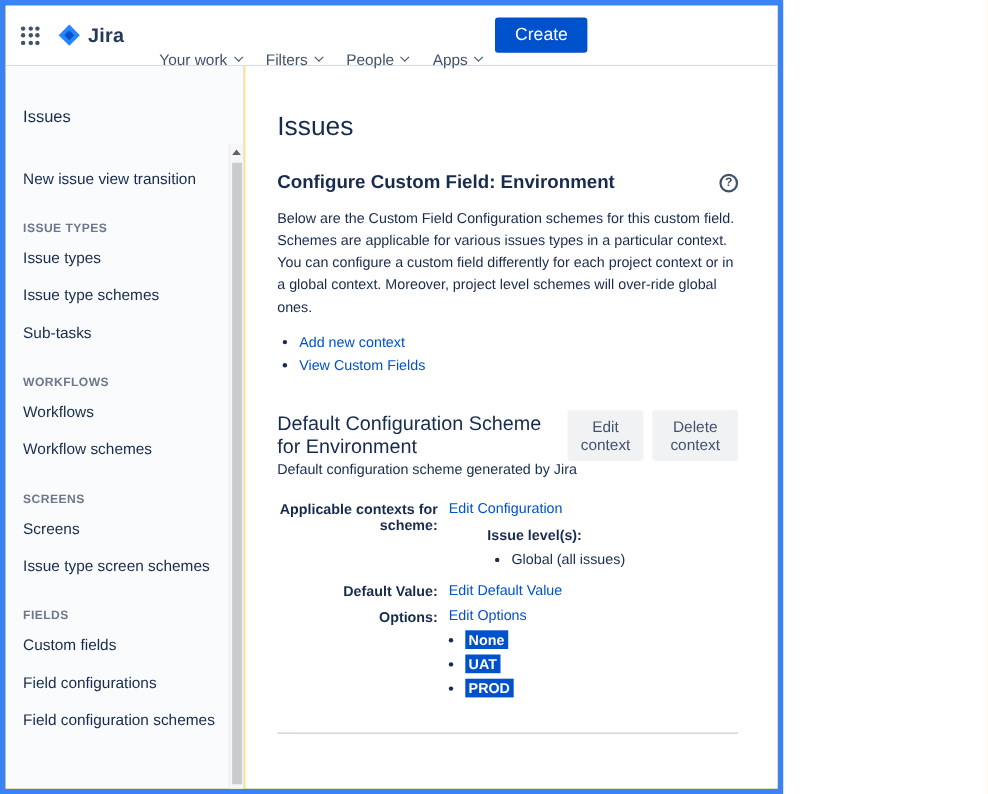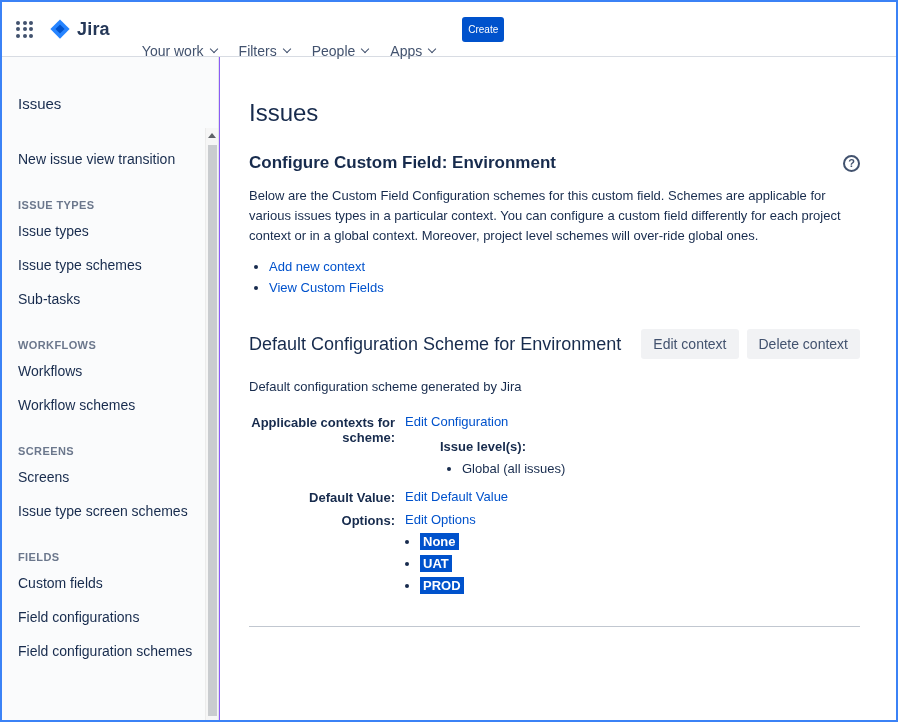--- a/index.html
+++ b/index.html
@@ -1,19 +1,19 @@
 <!DOCTYPE html>
 <html><head>
 <meta charset="utf-8">
 <style>
   * { margin:0; padding:0; box-sizing:border-box; }
   body { font-family:"Liberation Sans", sans-serif; background:#fff; }
   .viewport {
-    position:relative; width:898px; height:722px;
-    border:2px solid #3b82f6; background:#8b5cf6; overflow:hidden;
+    position:relative; width:712px; height:722px;
+    border:5px solid #3b82f6; background:#fde047; overflow:hidden;
   }
 
   
   .topbar {
     position:absolute; top:0; left:0; right:0; height:55px;
     display:flex; align-items:center; padding:0 16px 0 14px;
     border-bottom:1px solid #d8dce3; background:#fff; z-index:5;
   }
   .grid-icon { display:grid; grid-template-columns:repeat(3,4px); grid-gap:2.5px; margin-right:16px; cursor:pointer; }
   .grid-icon i { width:4px; height:4px; border-radius:50%; background:#42526E; }
@@ -22,22 +22,22 @@
   .logo-text { font-size:18px; font-weight:600; color:#253858; letter-spacing:0.2px; }
   .nav-item {
     display:flex; align-items:center; padding:8px 10px; margin-right:2px;
     font-size:14px; color:#42526E; cursor:pointer; border-radius:3px;margin-top:44px;
   }
   .chev {
     width:6px; height:6px; border-right:1.6px solid #42526E; border-bottom:1.6px solid #42526E;
     transform:rotate(45deg); margin-left:7px; margin-top:-4px;
   }
   .create-btn {
-    margin-left:15px; background:#0052CC; color:#fff; border:none; border-radius:3px;
-    font-size:10px; padding:7px 6px; cursor:pointer; font-family:"Liberation Sans",sans-serif;
+    margin-left:0; background:#0052CC; color:#fff; border:none; border-radius:3px;
+    font-size:16px; padding:7px 18px; cursor:pointer; font-family:"Liberation Sans",sans-serif;
   }
 
   
   .sidebar {
     position:absolute; top:55px; left:0; bottom:0; width:217px;
     background:#FAFBFC; border-right:1px solid #e1e4e8; padding:38px 18px 0 16px;
   }
   .sidebar-title { font-size:15px; color:#172B4D; margin-bottom:30px; }
   .side-item { list-style:none; padding:9px 0; font-size:14px; color:#172B4D; cursor:pointer; }
   .side-sec { margin:23px 0 3px; font-size:11px; font-weight:bold; color:#6B778C; letter-spacing:0.4px; }
@@ -68,21 +68,21 @@
   .cfg-links li { font-size:13px; margin:6px 0; color:#172B4D; }
   a.link { color:#0052CC; text-decoration:none; font-size:13px; cursor:pointer; }
 
   .scheme-head { display:flex; align-items:center; margin-top:34px; }
   .scheme-title { font-size:18px; font-weight:500; color:#172B4D; }
   .btn-group { margin-left:auto; display:flex; gap:8px; }
   .gray-btn {
     background:#F1F2F4; border:none; border-radius:3px; color:#42526E;
     font-size:14px; padding:7px 12px; cursor:pointer; font-family:"Liberation Sans",sans-serif;
   }
-  .scheme-sub { margin-top:20px; font-size:13px; color:#172B4D; }
+  .scheme-sub { font-size:13px; color:#172B4D; }
 
   .def-grid { display:grid; grid-template-columns:146px auto; column-gap:10px; margin-top:20px; font-size:13px; color:#172B4D; }
   .def-label { text-align:right; font-weight:bold; padding-top:1px; }
   .def-value { padding-bottom:8px; }
   .issue-type-block { margin:10px 0 4px 35px; }
   .issue-type-label { font-weight:bold; }
   .plain-list { margin:7px 0 0 0; padding-left:16px; list-style:disc; }
   .plain-list li { margin:5px 6px; }
   .opt-list { margin:6px 0 0 0; padding-left:15px; list-style:disc; }
   .opt-list li { margin:7px 0; }

